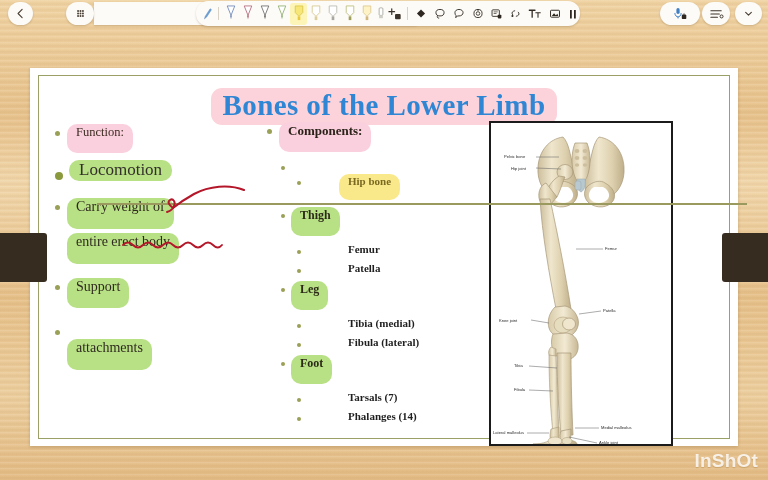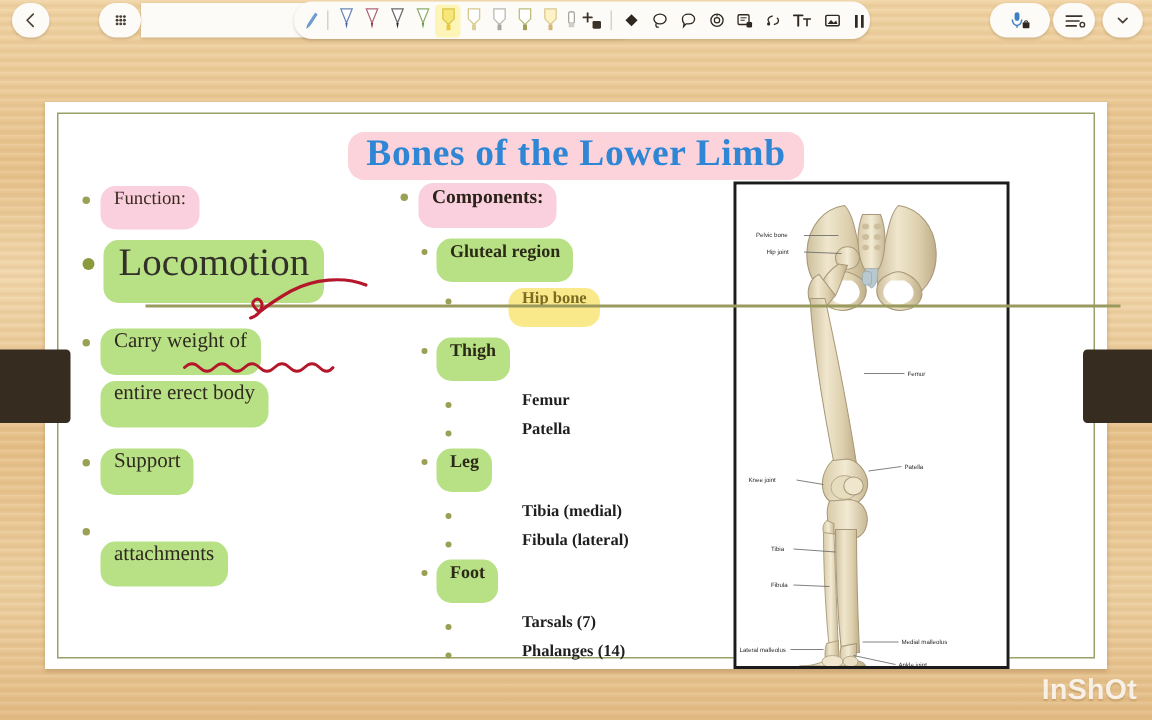--- a/index.html
+++ b/index.html
@@ -95,21 +95,21 @@
     text-align: center;
   }
   #title-hl {
     display: inline-block;
     background: #fcd3da;
     border-radius: 11px;
     padding: 1px 12px 3px 12px;
   }
   #title-text {
     font-family: "Liberation Serif", serif;
-    font-size: 25px; font-weight: bold;
+    font-size: 29px; font-weight: bold;
     color: #2f86d4;
     letter-spacing: .4px;
     white-space: nowrap;
   }
 
   
   #col-left {
     position: absolute; left: 16px; top: 48px; width: 235px;
   }
   #col-mid {
@@ -134,23 +134,23 @@
   }
   .hl-pink  { background: #fbd0de; }
   .hl-green { background: #b8e085; }
   .hl-yellow{ background: #fae98a; }
 
   .t-function {
     font-size: 12.5px; color: #3a2b20;
     font-family: "Liberation Serif", serif;
   }
   .t-loco {
-    font-size: 26px; color: #33302a; line-height: 1.12;
-    font-family: "Liberation Serif", serif;
-    padding: 0px 10px 13px 10px;
+    font-size: 17px; color: #33302a; line-height: 1.12;
+    font-family: "Liberation Serif", serif;
+    padding: 0px 10px 2px 10px;
   }
   .t-body {
     font-size: 14px; color: #2f2a1f; line-height: 1.2;
     font-family: "Liberation Serif", serif;
   }
   .t-comp {
     font-size: 13px; color: #2b2319; font-weight: bold;
     font-family: "Liberation Serif", serif;
   }
   .t-lvl2 {
@@ -248,21 +248,20 @@
 
     <div id="col-mid">
 
       <div class="row m-l1">
         <span class="bullet b-l1"></span>
         <span class="hl hl-pink t-comp">Components:</span>
       </div>
 
       <div class="row m-l2 gap-c">
         <span class="bullet b-l2"></span>
-        <span class="hl hl-green t-lvl2">Gluteal region</span>
       </div>
 
       <div class="row m-l3 gap-b">
         <span class="bullet b-l3"></span>
         <span class="hl hl-yellow t-lvl3">Hip bone</span>
       </div>
 
       <div class="row m-l2 gap-c">
         <span class="bullet b-l2"></span>
         <span class="hl hl-green t-lvl2">Thigh</span>

